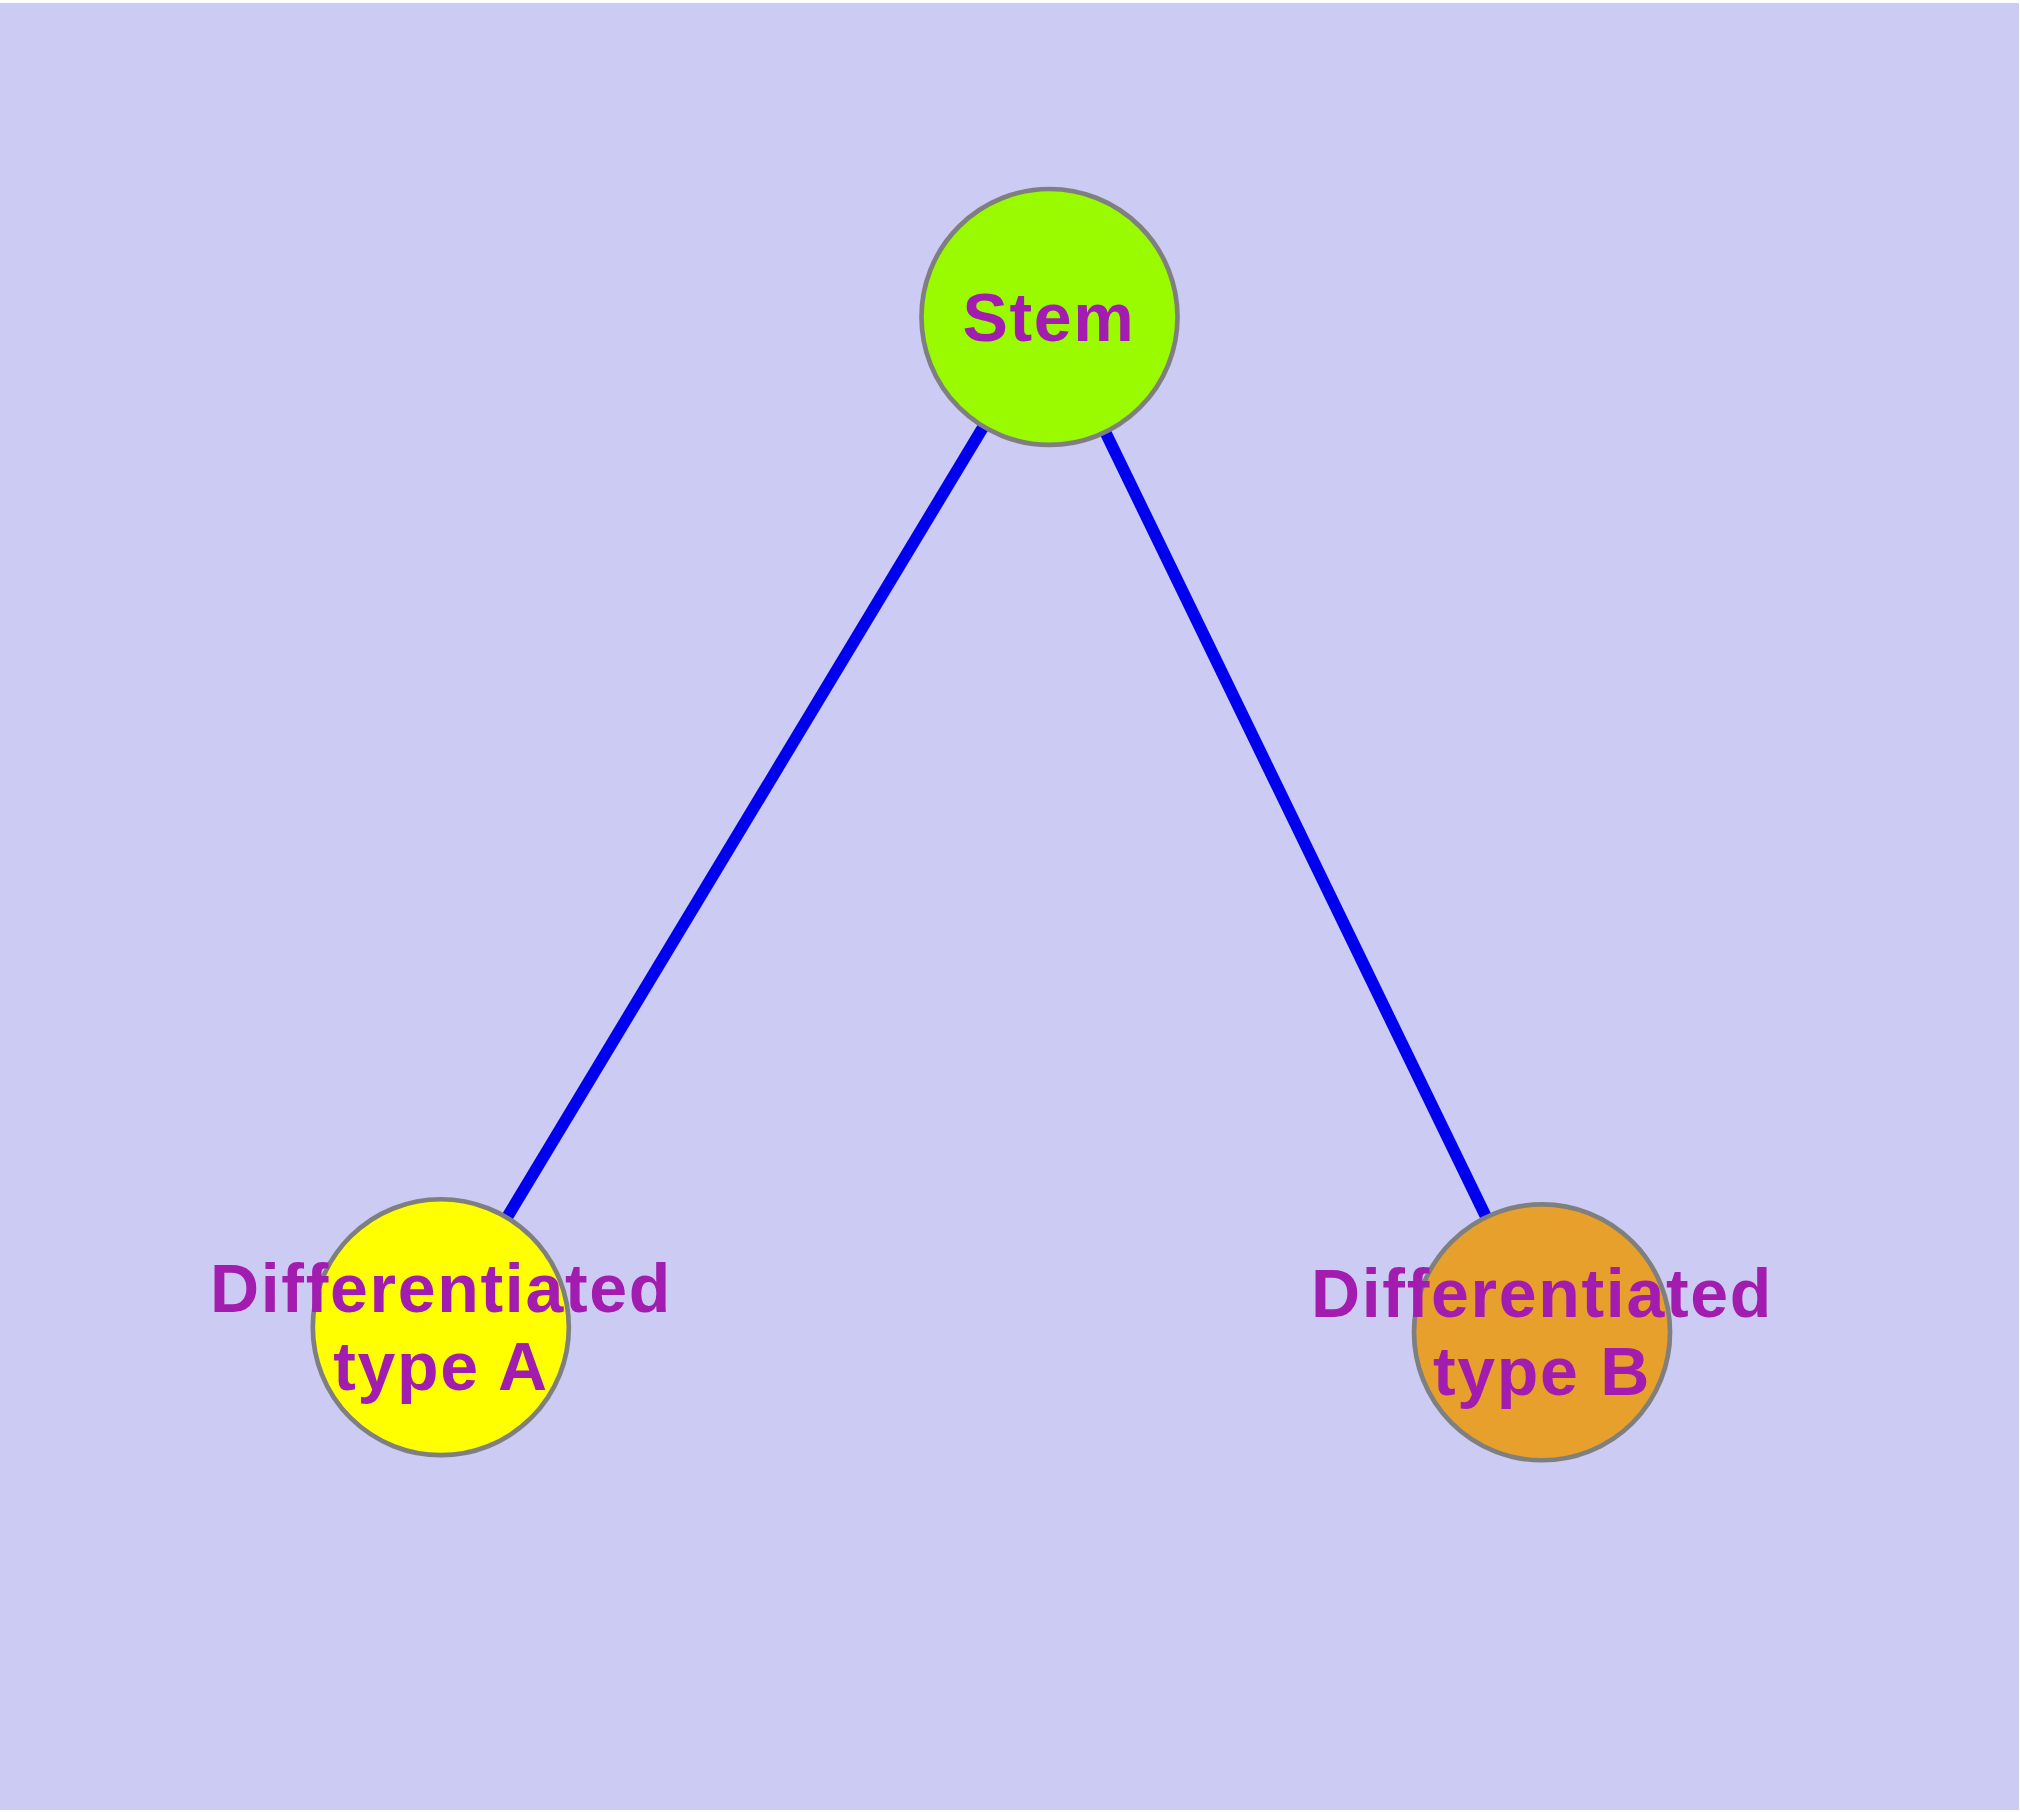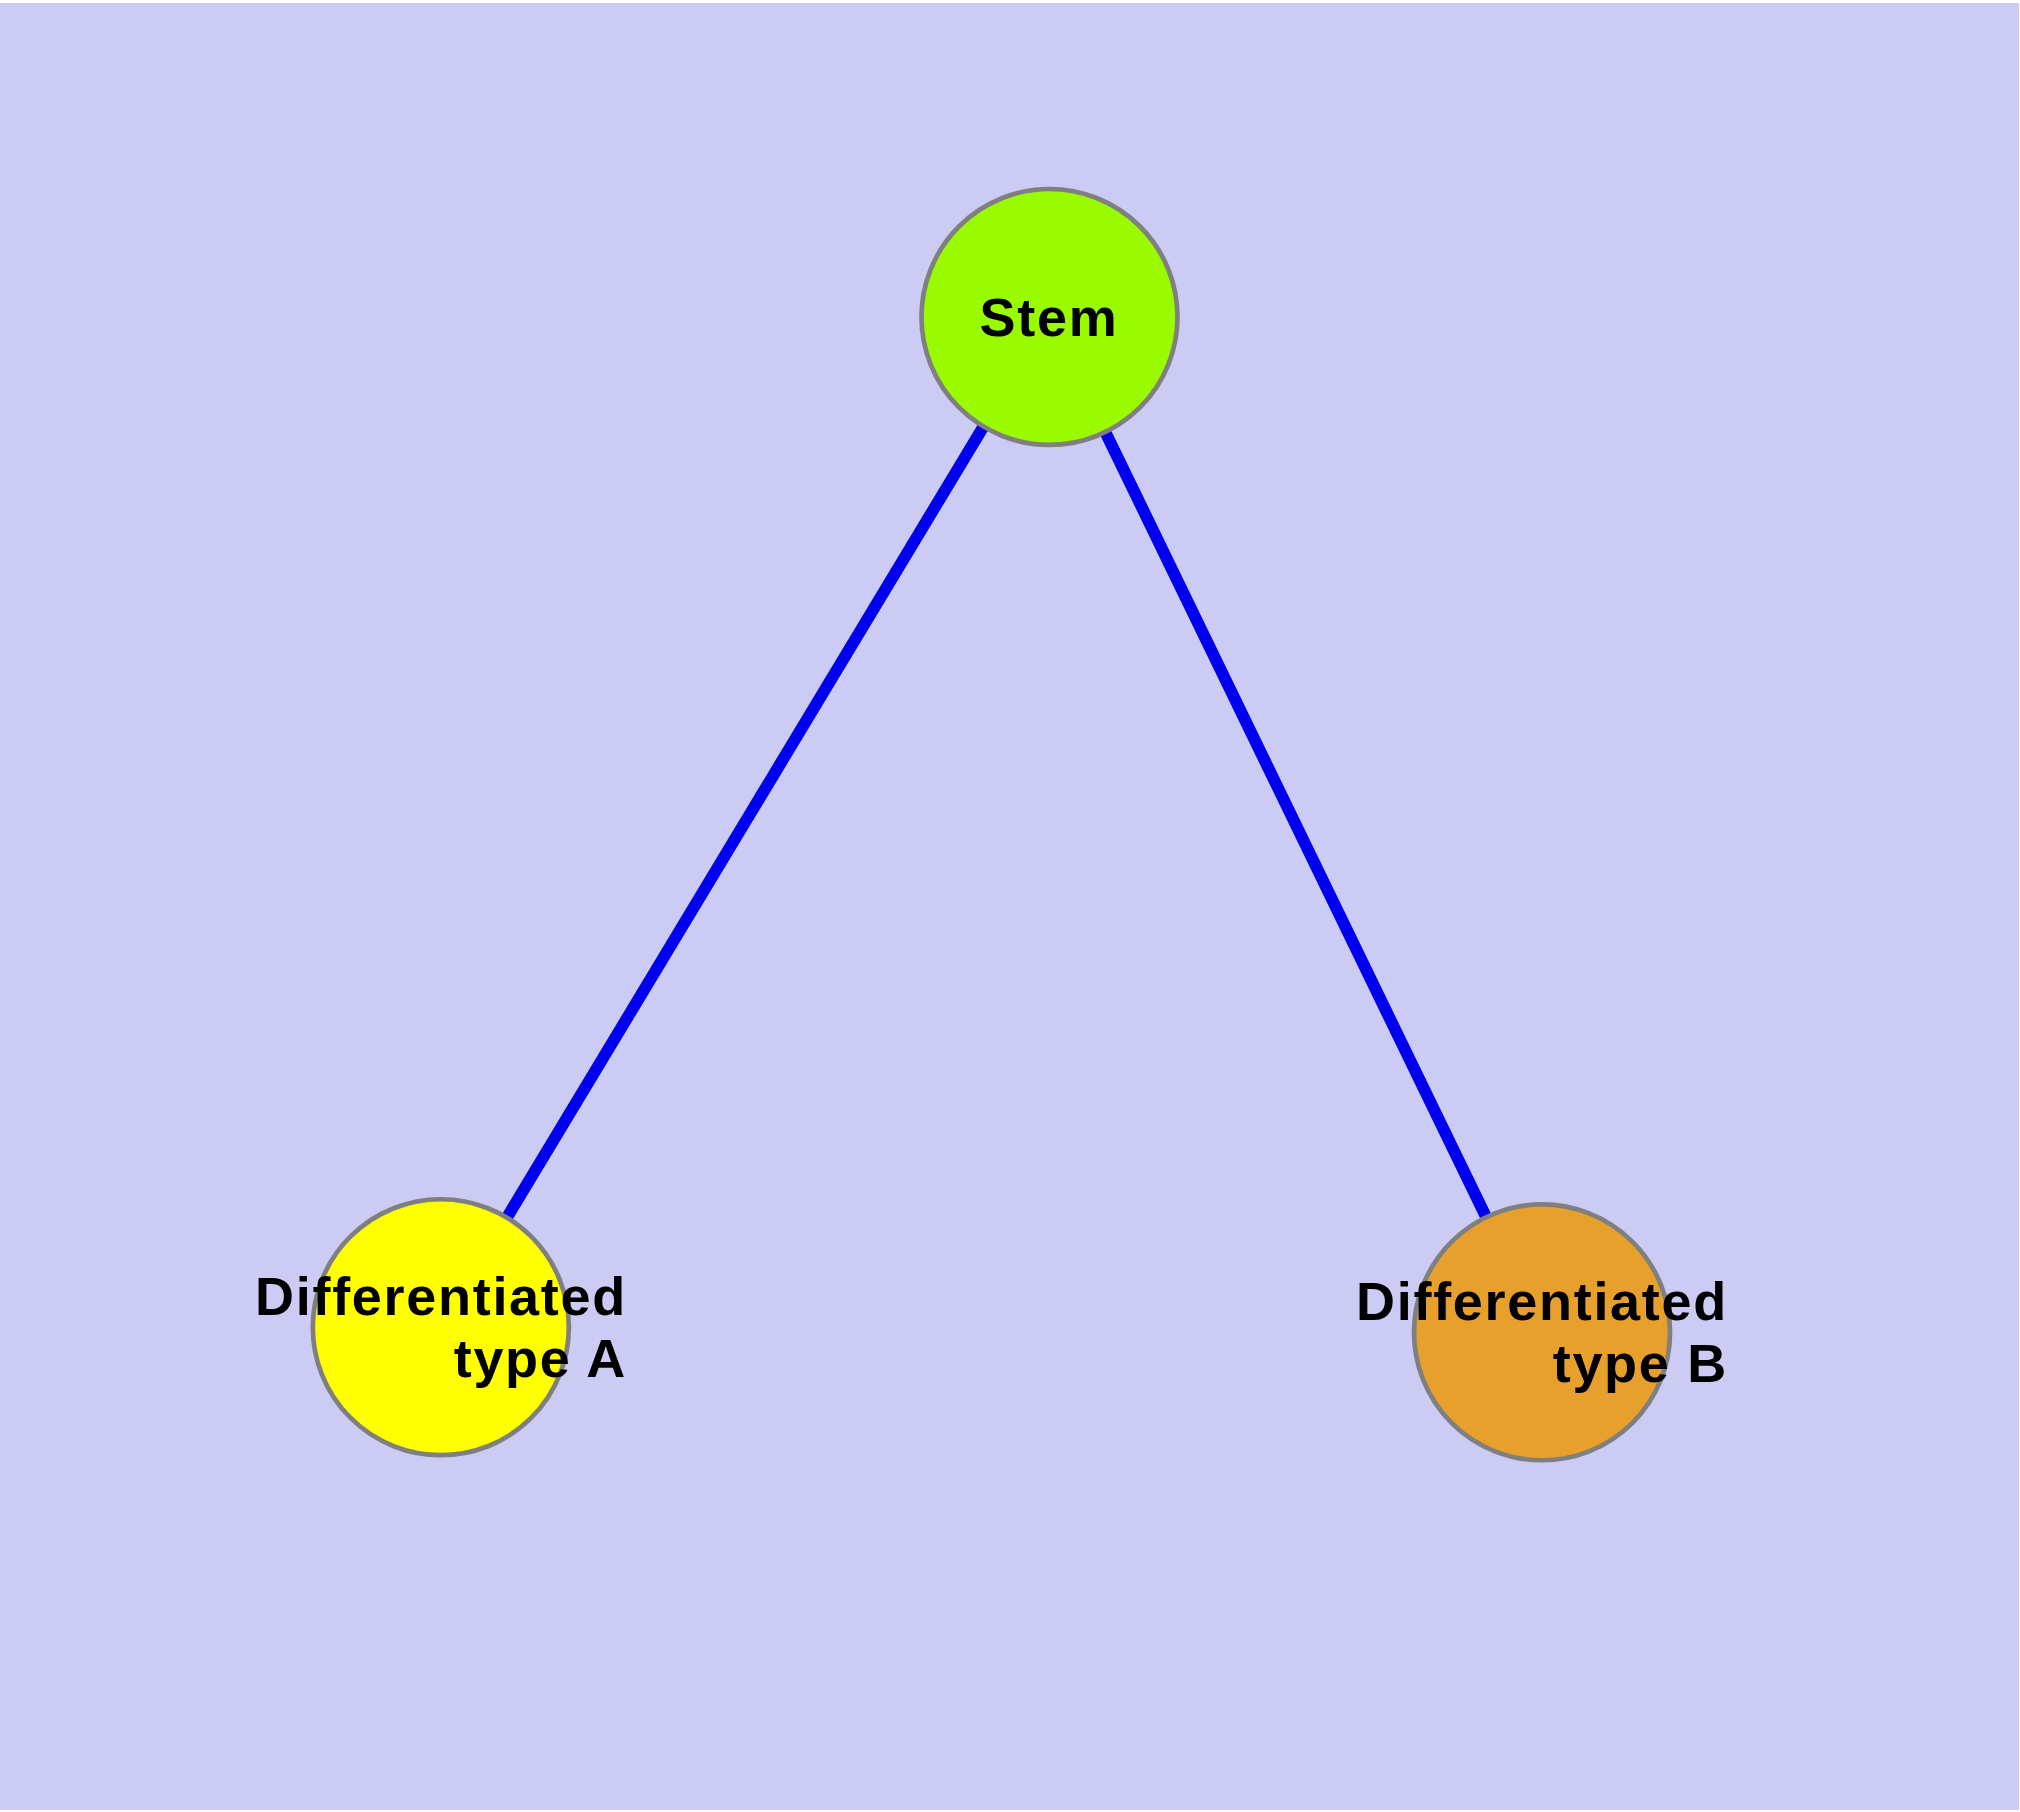--- a/index.html
+++ b/index.html
@@ -39,25 +39,25 @@
     width: 100%;
     height: 100%;
     z-index: 3;
     pointer-events: none;
   }
   .node-label {
     position: absolute;
     transform: translate(-50%, -50%);
     font-family: "Liberation Sans", "DejaVu Sans", sans-serif;
     font-weight: bold;
-    font-size: 54px;
+    font-size: 68px;
     line-height: 1.15;
     letter-spacing: 1.7px;
-    color: #000000;
-    text-align: right;
+    color: #a21caf;
+    text-align: center;
     white-space: pre-line;
     width: max-content;
     pointer-events: auto;
   }
 </style>
 </head>
 <body>
 
 <div class="stage" style="background: rgb(203, 203, 244);">
   <svg class="graph" viewBox="0 0 2384 2138" preserveAspectRatio="none">

